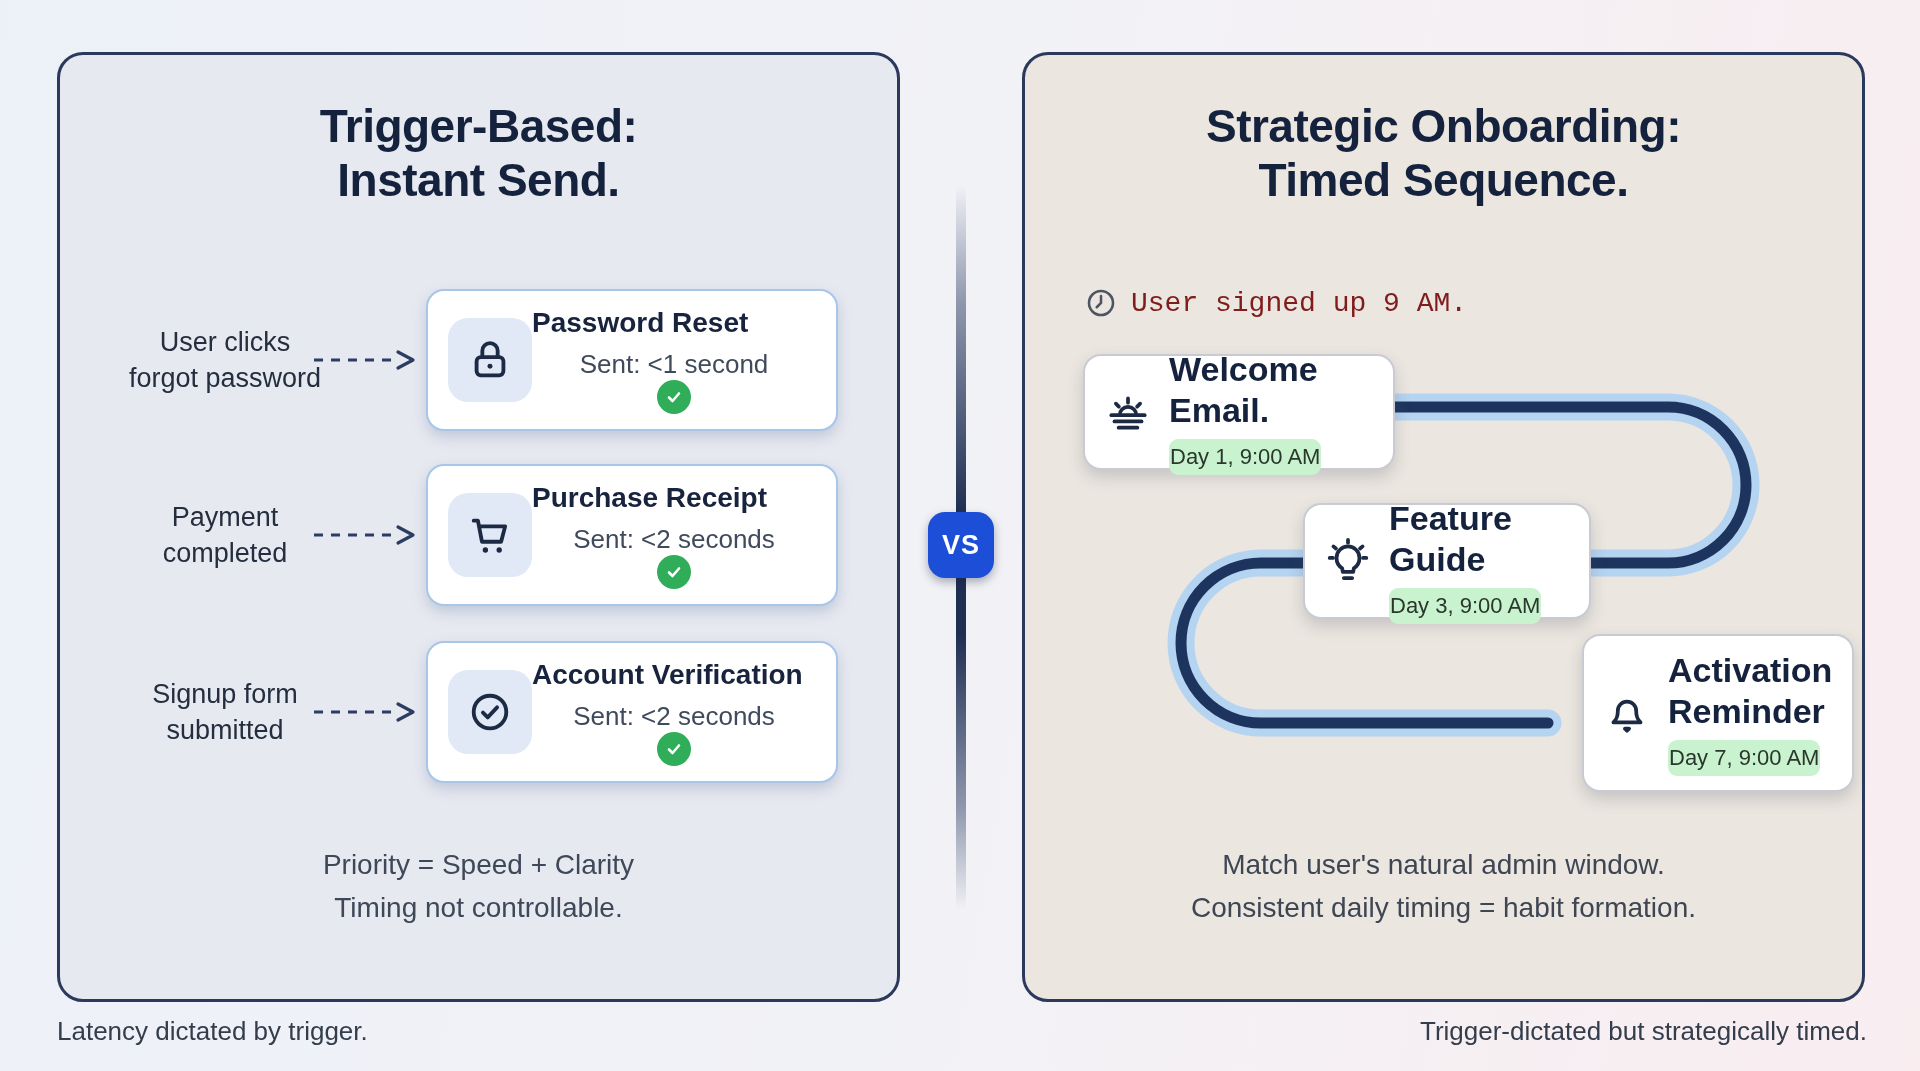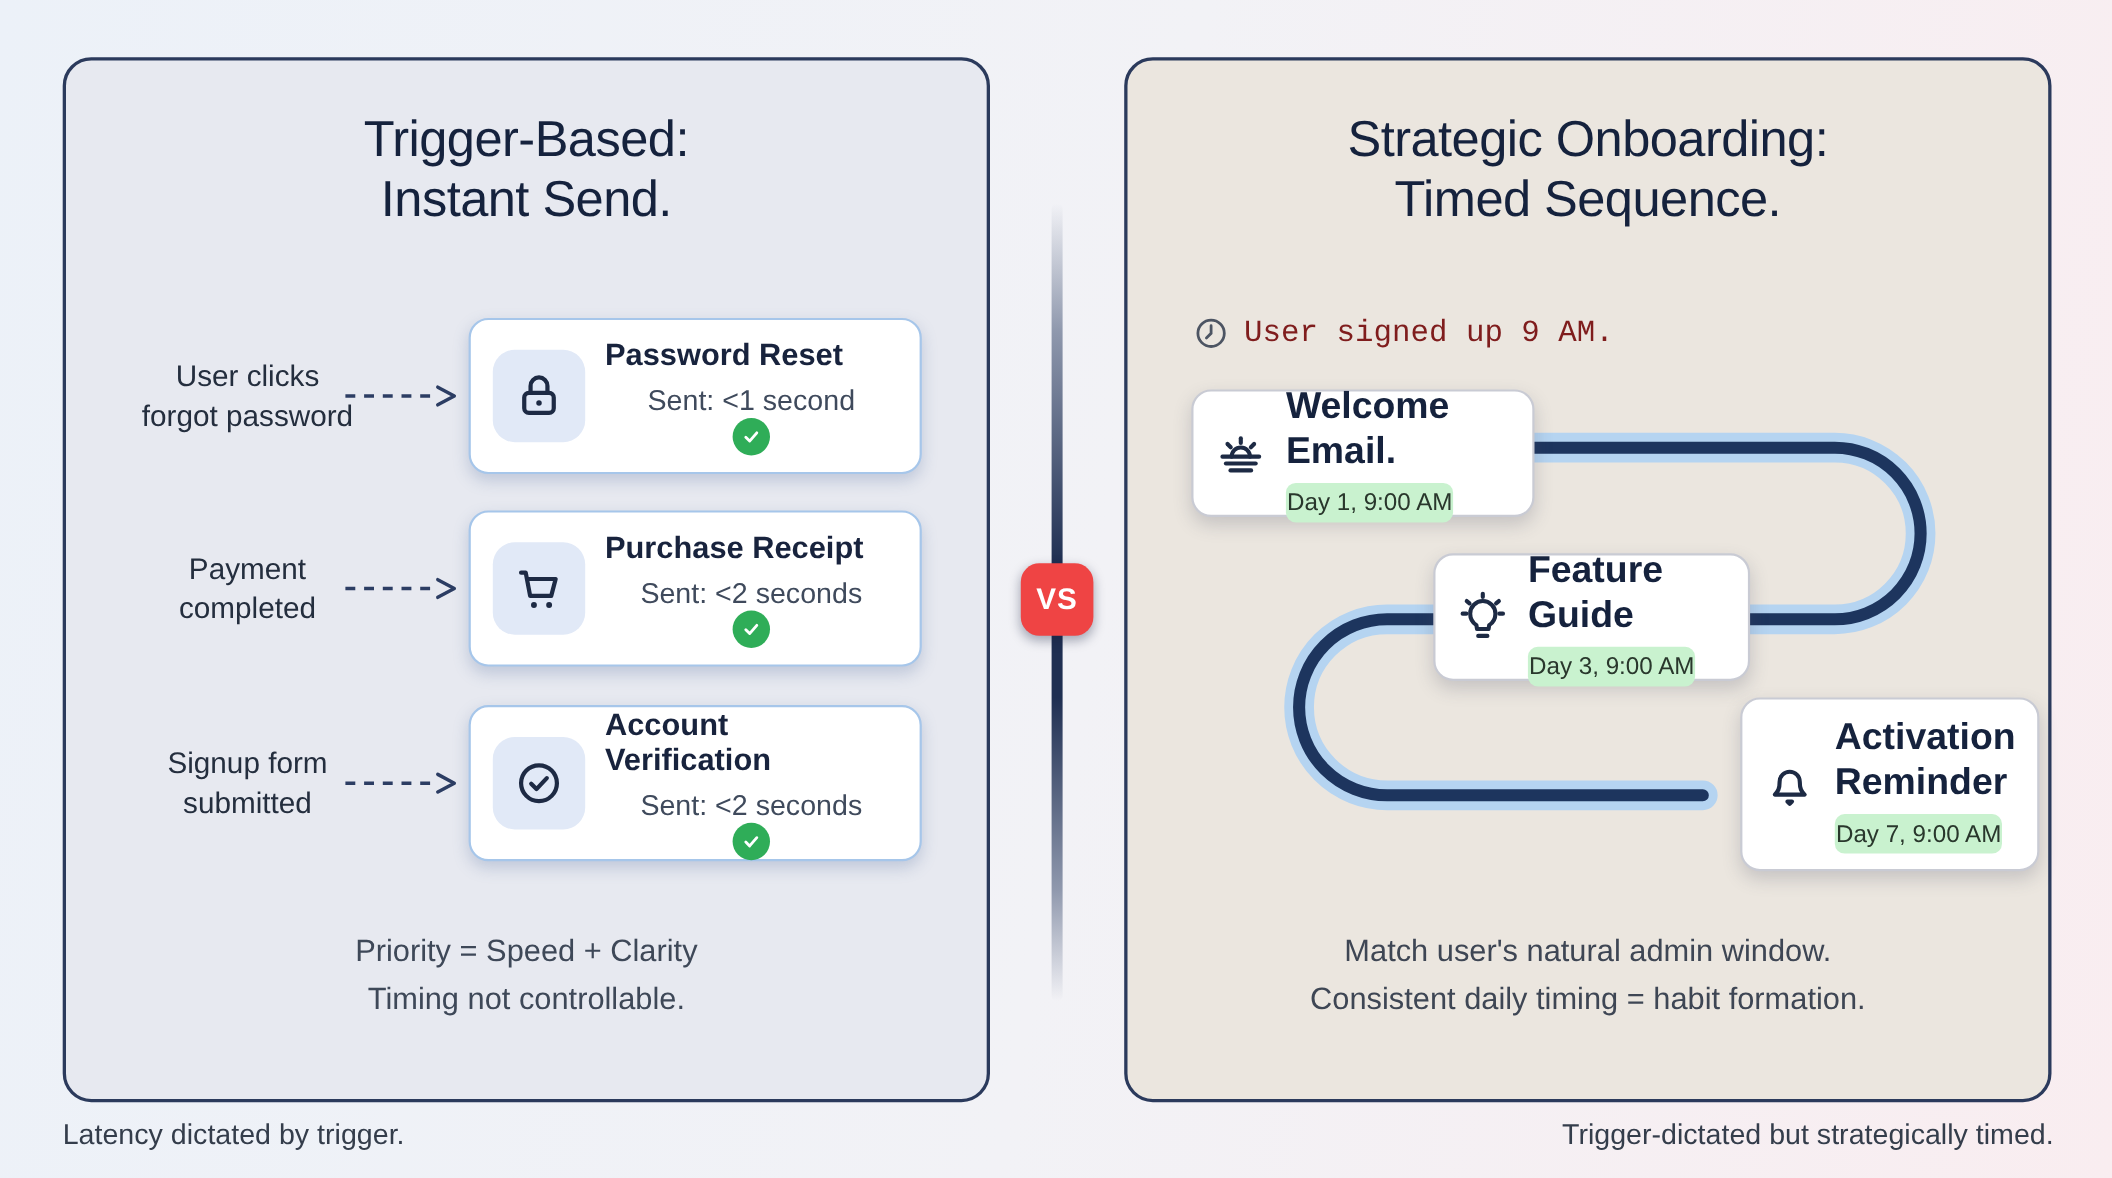--- a/index.html
+++ b/index.html
@@ -5,41 +5,41 @@
   html,body{margin:0;padding:0;}
   body{
     width:1920px;height:1071px;position:relative;overflow:hidden;
     font-family:"Liberation Sans","DejaVu Sans",sans-serif;
     background:linear-gradient(100deg,#ecf1f8 0%,#f2f2f6 52%,#f9edf0 100%);
   }
   .panel{position:absolute;top:52px;width:843px;height:950px;border:3px solid #2b3a5c;border-radius:26px;box-sizing:border-box;}
   .panel-left{left:57px;background:#e7e9f0;}
   .panel-right{left:1022px;background:#ebe6df;}
   .panel-title{position:absolute;top:44px;left:0;width:100%;text-align:center;
-    font-size:46px;font-weight:normal;color:#15223d;line-height:1.18;letter-spacing:-0.5px;}
+    font-size:46px;font-weight:bold;color:#15223d;line-height:1.18;letter-spacing:-0.5px;}
   
   .trigger-label{position:absolute;left:20px;width:290px;height:142px;display:flex;align-items:center;justify-content:center;
     text-align:center;font-size:27px;color:#242e3e;line-height:1.35;}
   .arrow-wrap{position:absolute;left:250px;width:112px;height:142px;display:flex;align-items:center;}
   .email-card{position:absolute;left:366px;width:412px;height:142px;background:#ffffff;border:2px solid #a6c6ea;
-    border-radius:18px;box-sizing:border-box;display:flex;align-items:center;gap:18px;padding:16px 20px;
+    border-radius:18px;box-sizing:border-box;display:flex;align-items:center;padding:16px 20px;
     box-shadow:0 6px 14px rgba(90,115,160,0.28);}
   .icon-tile{width:84px;height:84px;background:#e1e9f7;border-radius:20px;display:flex;align-items:center;justify-content:center;flex:0 0 auto;}
   .card-col{flex:1;min-width:0;}
   .card-title{font-size:28px;font-weight:bold;color:#18233d;margin-bottom:10px;}
   .status-row{display:flex;align-items:center;justify-content:flex-start;flex-direction:column;}
   .status-text{font-size:26px;color:#3f4a5c;}
   .check-badge{width:34px;height:34px;border-radius:50%;background:#2fad58;display:flex;align-items:center;justify-content:center;flex:0 0 auto;}
   .panel-footer{position:absolute;left:0;width:100%;text-align:center;font-size:28px;color:#3e4858;line-height:1.55;}
   .panel-footer-left{top:788px;}
   .panel-footer-right{top:788px;color:#3e4654;}
   
   .divider{position:absolute;left:956px;top:185px;width:10px;height:725px;border-radius:5px;
     background:linear-gradient(to bottom,rgba(40,56,90,0) 0%,rgba(90,104,134,0.65) 16%,#1f2f52 45%,#1f2f52 62%,rgba(90,104,134,0.65) 86%,rgba(40,56,90,0) 100%);}
-  .vs-badge{position:absolute;left:928px;top:512px;width:66px;height:66px;background:#ef4444;border-radius:17px;
+  .vs-badge{position:absolute;left:928px;top:512px;width:66px;height:66px;background:#1d4ed8;border-radius:17px;
     display:flex;align-items:center;justify-content:center;color:#ffffff;font-size:27px;font-weight:bold;letter-spacing:1px;
     box-shadow:0 4px 10px rgba(20,30,60,0.35);text-align:right;}
   
   .signup-row{position:absolute;left:60px;top:226px;height:44px;display:flex;align-items:center;gap:14px;
     font-size:28px;color:#7f1d1d;font-family:Liberation Mono, monospace;}
   .journey-svg{position:absolute;left:0;top:0;z-index:1;pointer-events:none;}
   .step-card{position:absolute;background:#ffffff;border:2px solid #c9cbd4;border-radius:18px;box-sizing:border-box;
     display:flex;align-items:center;gap:16px;padding:14px 18px;z-index:2;box-shadow:0 7px 16px rgba(70,75,95,0.22);}
   .step-title{font-size:34px;font-weight:bold;color:#15223d;line-height:1.2;}
   .day-pill{display:inline-block;margin-top:9px;background:#c9f2cf;color:#29372c;font-size:22px;border-radius:9px;padding:5px 1px;}

